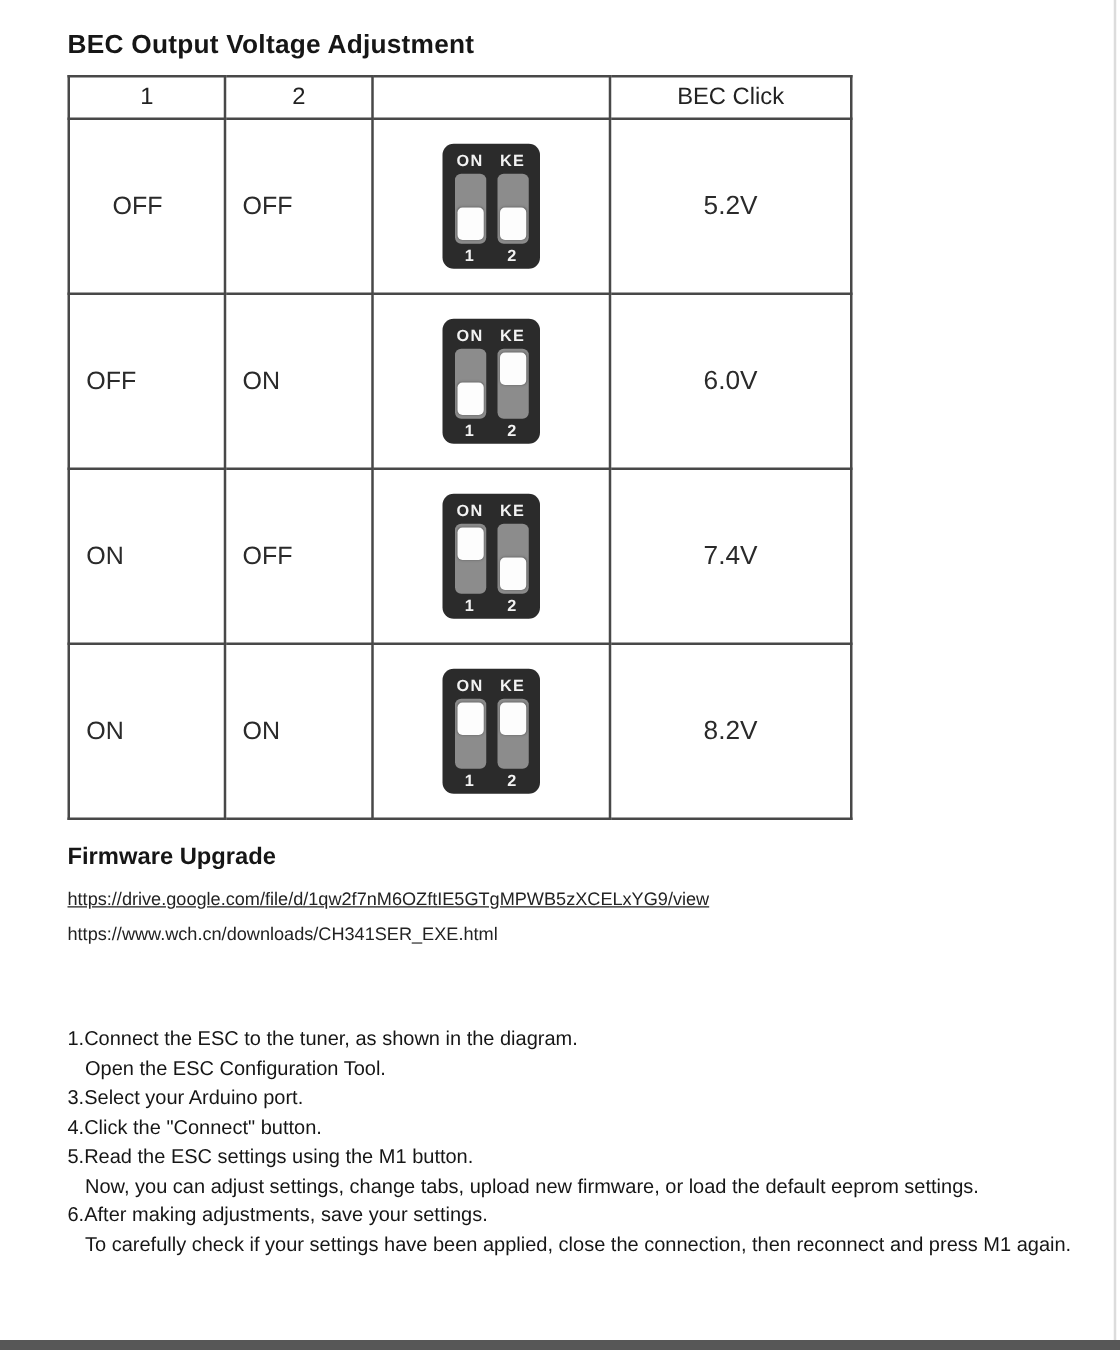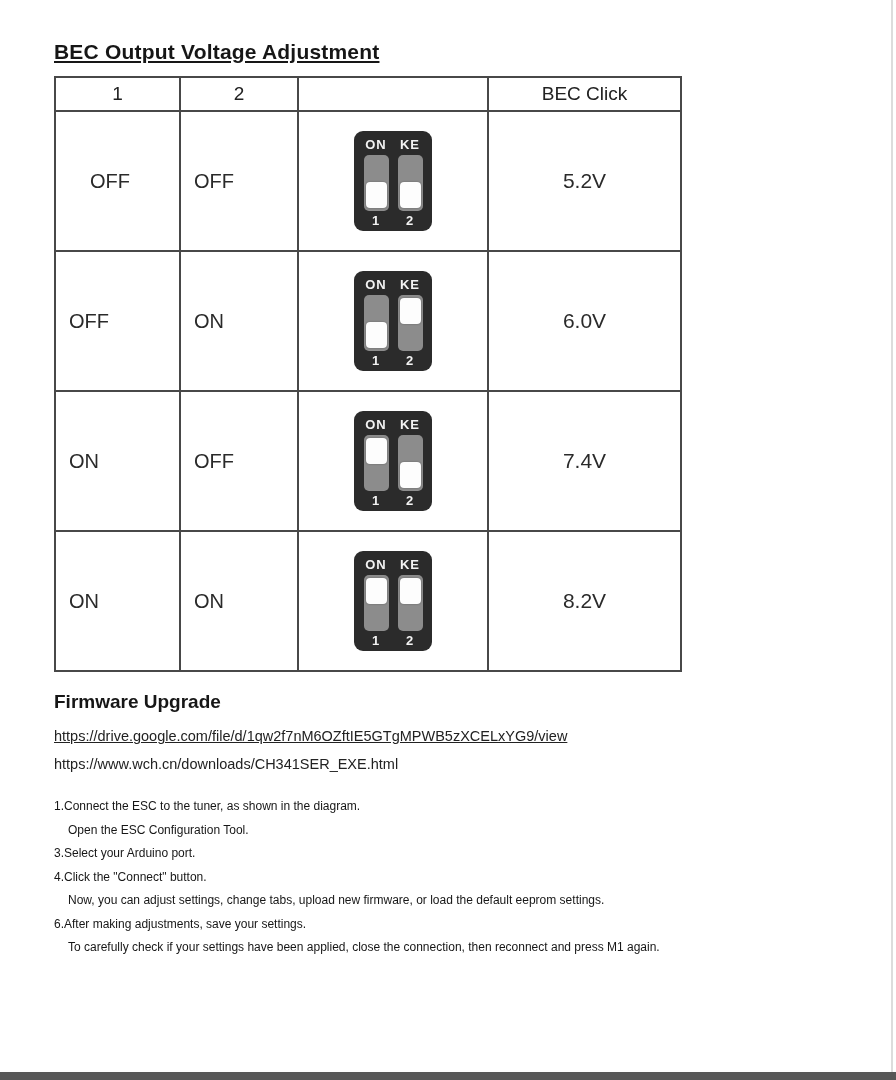--- a/index.html
+++ b/index.html
@@ -27,23 +27,22 @@
     height: 8px;
     background: #575757;
   }
   .content {
     padding: 24px 0 0 54px;
   }
   .doc-title {
     font-size: 21px;
     font-weight: bold;
     color: #161616;
-    margin: 16px 0 12px 0;
+    margin: 0 0 12px 0;
     letter-spacing: 0.2px;
-    text-decoration: underline;
   }
   
   table.bec-table {
     border-collapse: collapse;
     table-layout: fixed;
     width: 626px;
   }
   .bec-table th, .bec-table td {
     border: 2px solid #484848;
     padding: 0;
@@ -137,22 +136,22 @@
   }
   .dl-label.second { margin-top: 41px; }
   .dl-plain {
     display: inline-block;
     font-size: 14.5px;
     color: #222222;
     margin-top: 11px;
   }
   
   .instructions {
-    margin-top: 22px;
-    font-size: 12px;
+    margin-top: 63px;
+    font-size: 16px;
     color: #161616;
   }
   .instr-line {
     line-height: 23.5px;
     white-space: nowrap;
   }
   .instr-line.indent { padding-left: 14px; }
 </style>
 </head>
 <body>
@@ -285,20 +284,21 @@
 
     <a class="dl-link" href="#">https://drive.google.com/file/d/1qw2f7nM6OZftIE5GTgMPWB5zXCELxYG9/view</a>
 
     <span class="dl-plain">https://www.wch.cn/downloads/CH341SER_EXE.html</span>
 
     <div class="instructions">
       <div class="instr-line">1.Connect the ESC to the tuner, as shown in the diagram.</div>
       <div class="instr-line indent">Open the ESC Configuration Tool.</div>
       <div class="instr-line">3.Select your Arduino port.</div>
       <div class="instr-line">4.Click the "Connect" button.</div>
+      <div class="instr-line">5.Read the ESC settings using the M1 button.</div>
       <div class="instr-line indent">Now, you can adjust settings, change tabs, upload new firmware, or load the default eeprom settings.</div>
       <div class="instr-line">6.After making adjustments, save your settings.</div>
       <div class="instr-line indent">To carefully check if your settings have been applied, close the connection, then reconnect and press M1 again.</div>
     </div>
 
   </div>
 
   <div class="page-edge-right"></div>
   <div class="bottom-bar"></div>
 </div>

